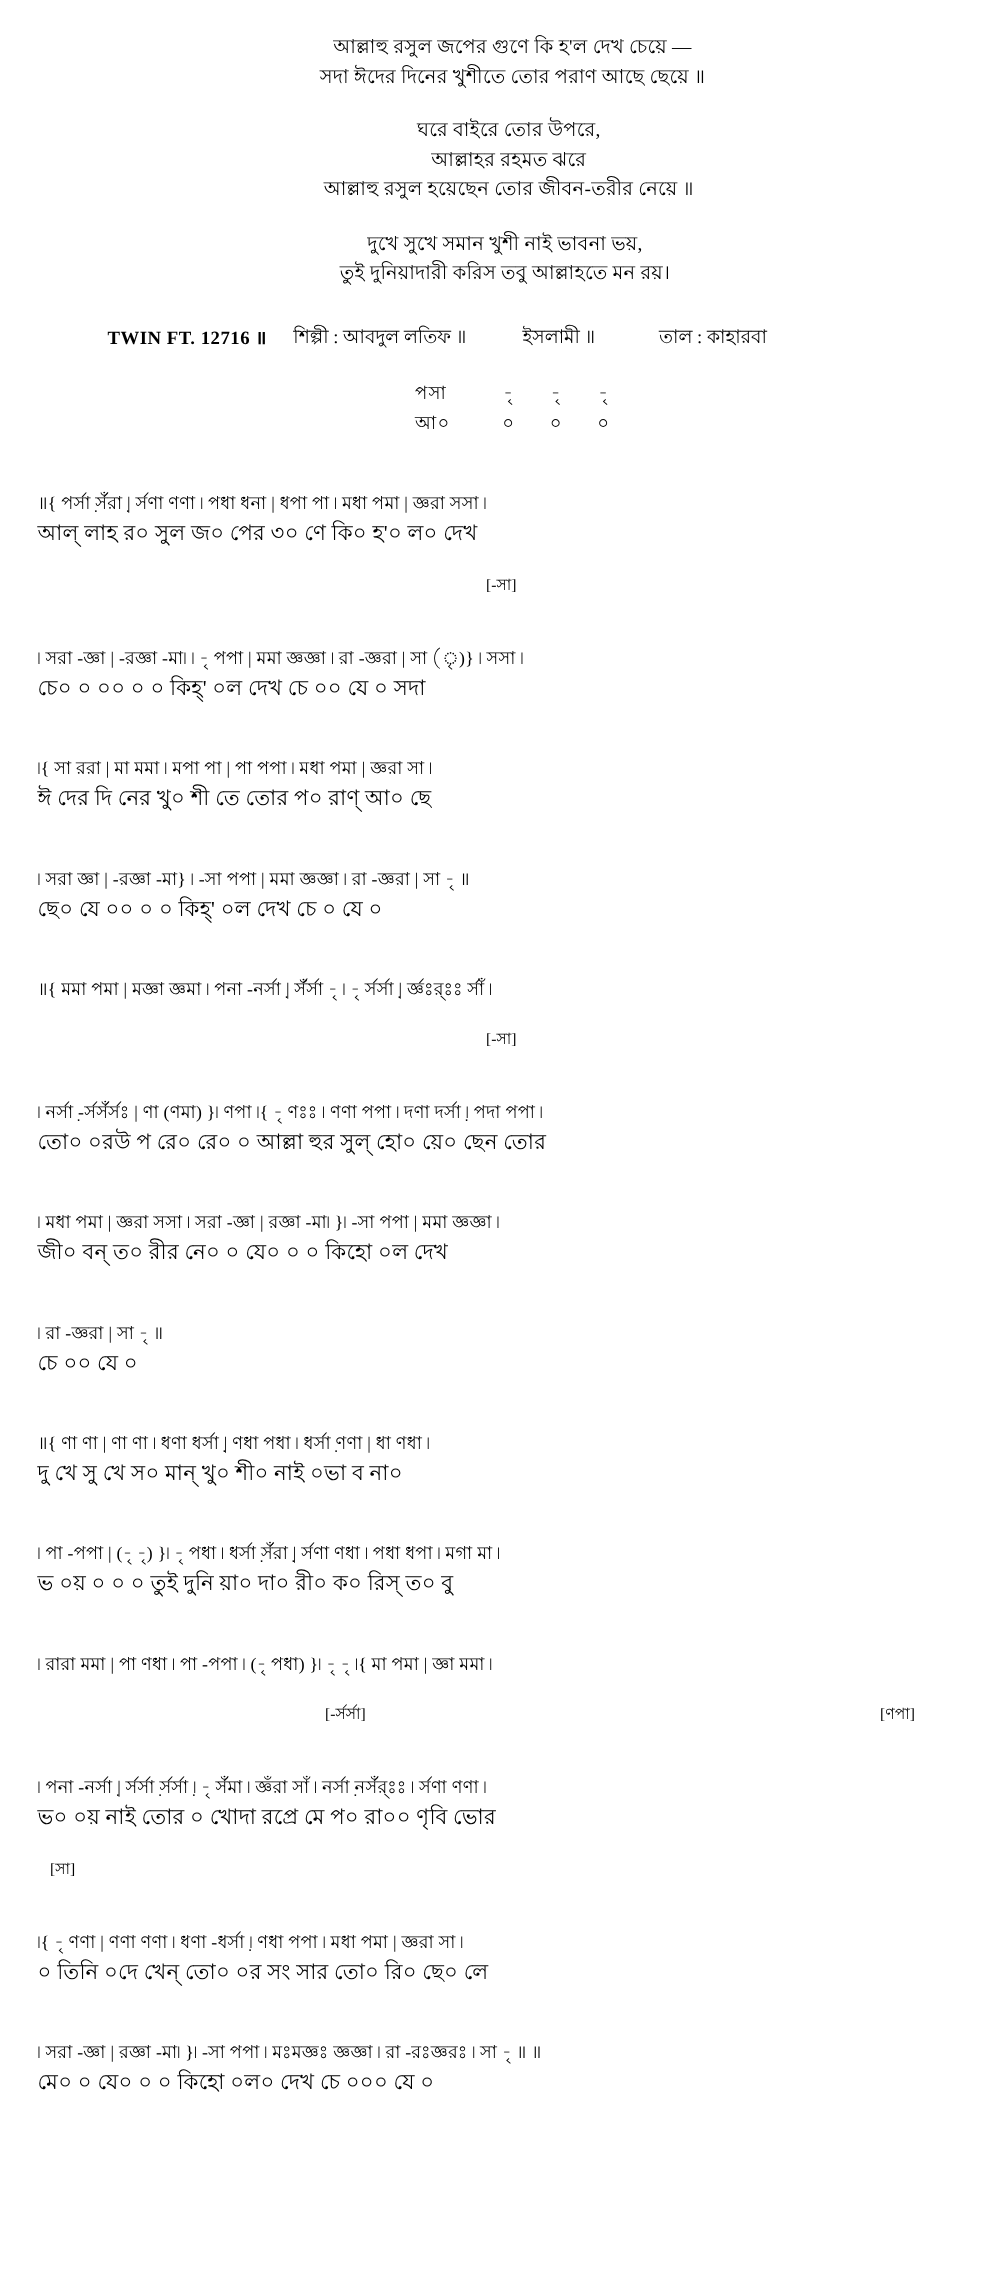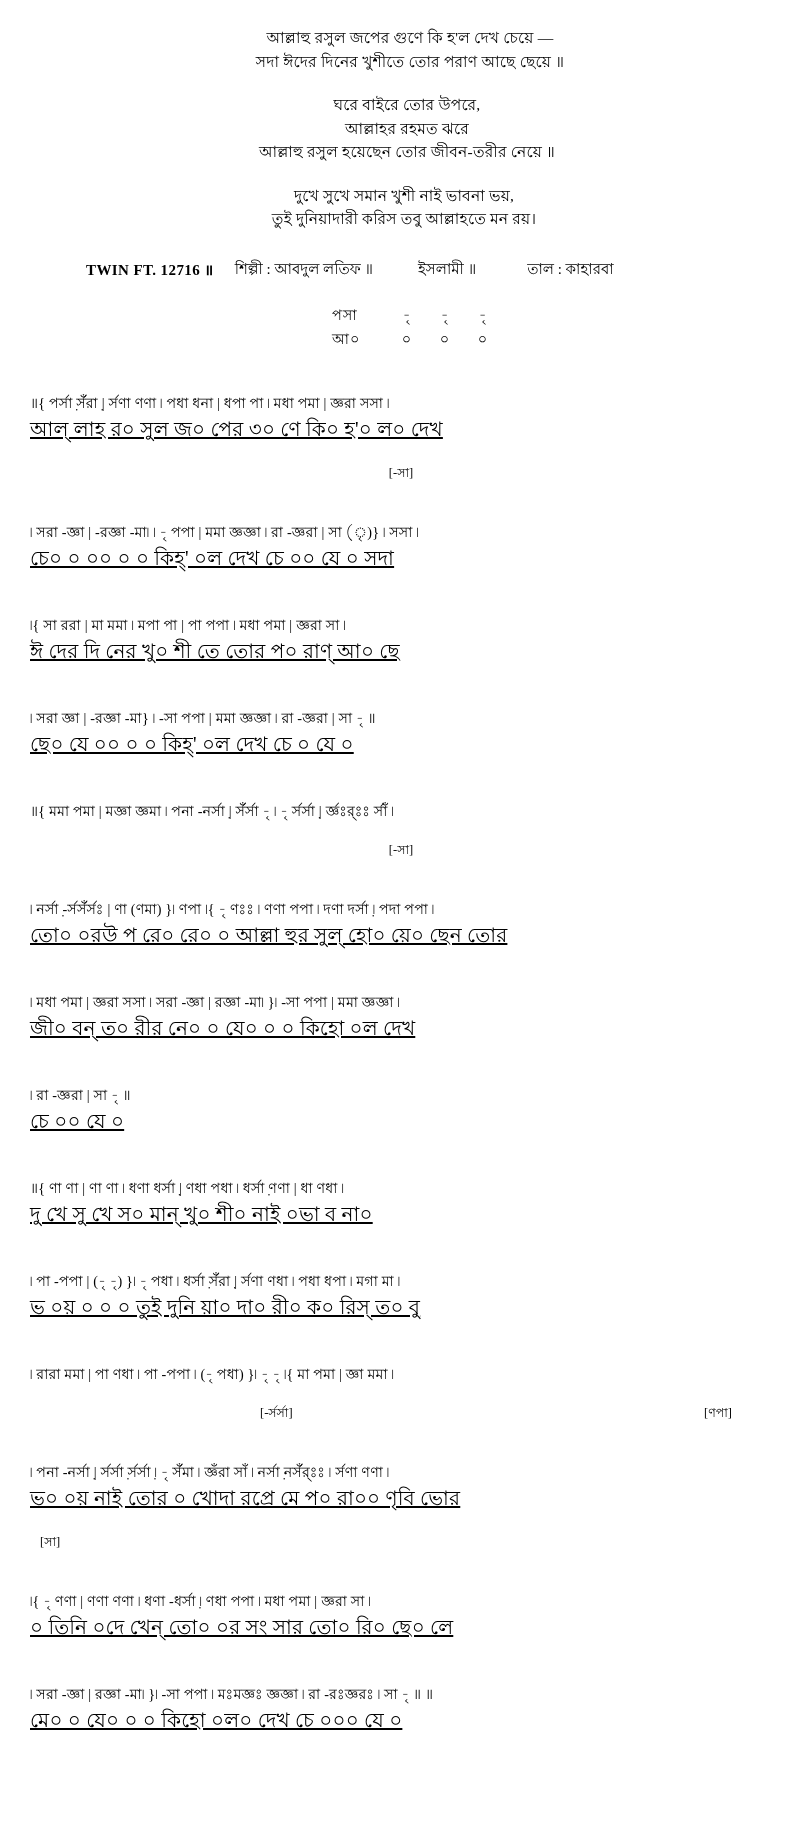--- a/index.html
+++ b/index.html
@@ -93,22 +93,21 @@
     padding: 0 28px 0 30px;
   }
   .system .notes,
   .system .words {
     font-size: 14.2px;
     line-height: 1.55;
     white-space: nowrap;
     letter-spacing: 0.2px;
   }
   .system .words {
-    font-size: 20px;
-    text-decoration: underline;
+    font-size: 17px;
   }
   .system .notes {
     font-weight: normal;
     margin-top: 40px;
   }
 
   .marker-row {
     font-size: 12.5px;
     height: 16px;
     line-height: 16px;

